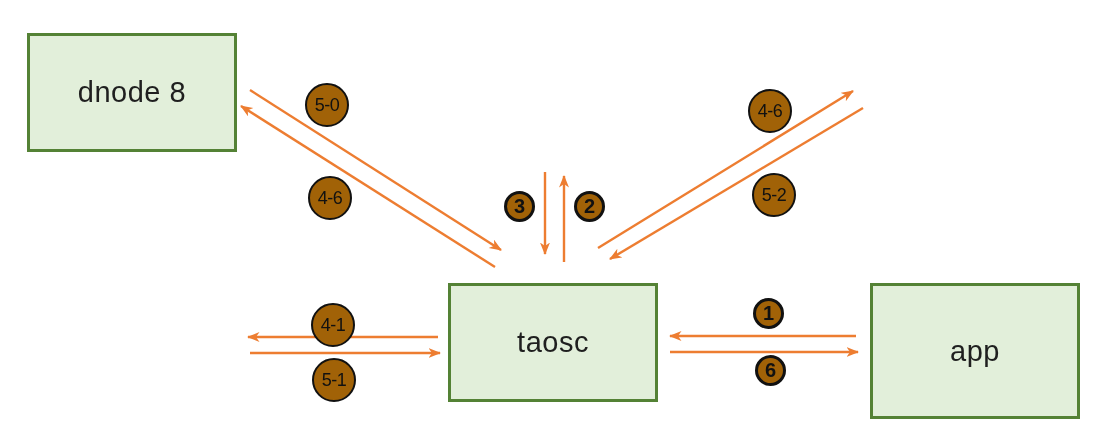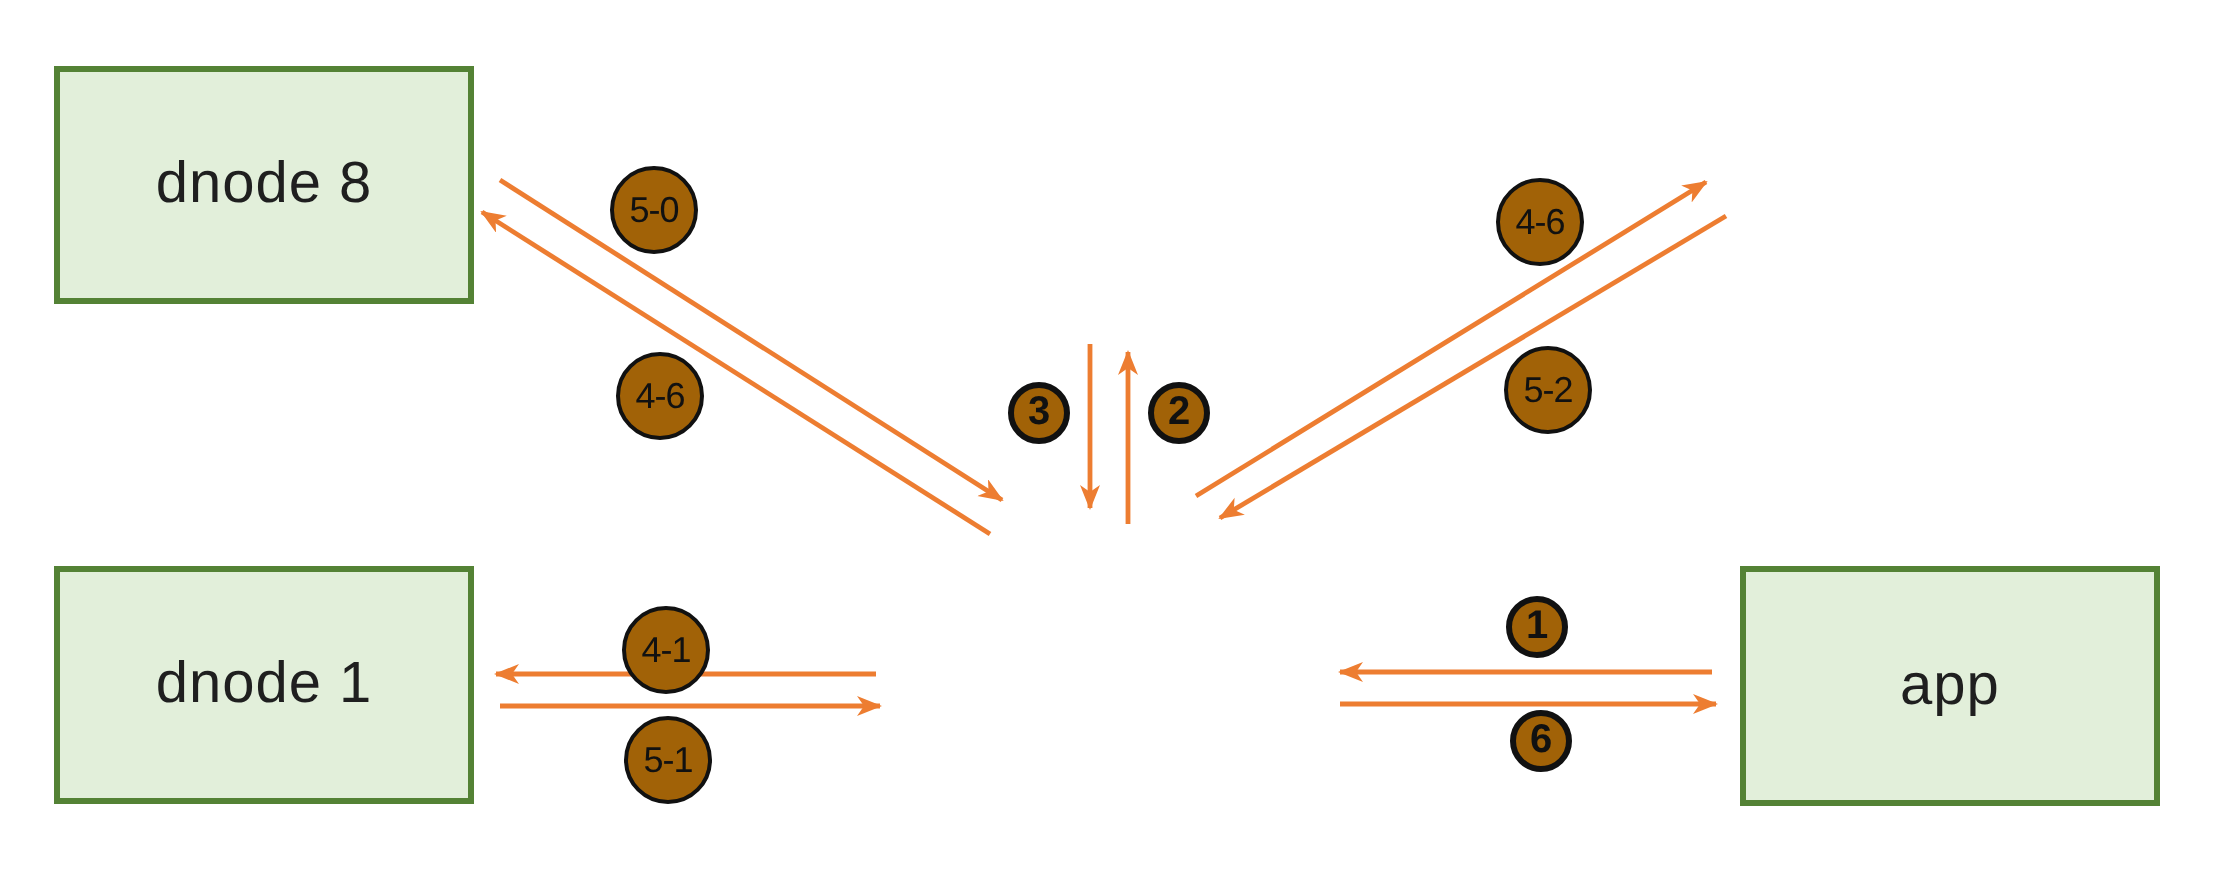--- a/index.html
+++ b/index.html
@@ -78,24 +78,24 @@
       <line x1="250" y1="353" x2="440" y2="353" marker-end="url(#ah)"></line>
       <line x1="598" y1="248" x2="853" y2="91" marker-end="url(#ah)"></line>
       <line x1="863" y1="108" x2="610" y2="259" marker-end="url(#ah)"></line>
       <line x1="670" y1="352" x2="858" y2="352" marker-end="url(#ah)"></line>
     </g>
   </svg>
 
   <div class="node" style="left:27px;  top:33px;  width:210px; height:119px;">
     <span>dnode 8</span>
   </div>
-  <div class="node" style="left:27px;  top:283px; width:210px; height:119px;">
-    <span>dnode 1</span>
+  <div class="node" style="left:448px; top:283px; width:210px; height:119px;">
+    <span>taosc</span>
   </div>
-  <div class="node" style="left:870px; top:283px; width:210px; height:120px;">
+  <div class="node" style="left:870px; top:283px; width:210px; height:136px;">
     <span>app</span>
   </div>
 
   <div class="edge-label double" style="left:305px; top:83px;">5-0</div>
   <div class="edge-label double" style="left:308px; top:176px;">4-6</div>
   <div class="edge-label single" style="left:504px; top:191px;">3</div>
   <div class="edge-label single" style="left:574px; top:191px;">2</div>
   <div class="edge-label double" style="left:748px; top:89px;">4-6</div>
   <div class="edge-label double" style="left:752px; top:173px;">5-2</div>
   <div class="edge-label double" style="left:311px; top:303px;text-align:center;">4-1</div>

